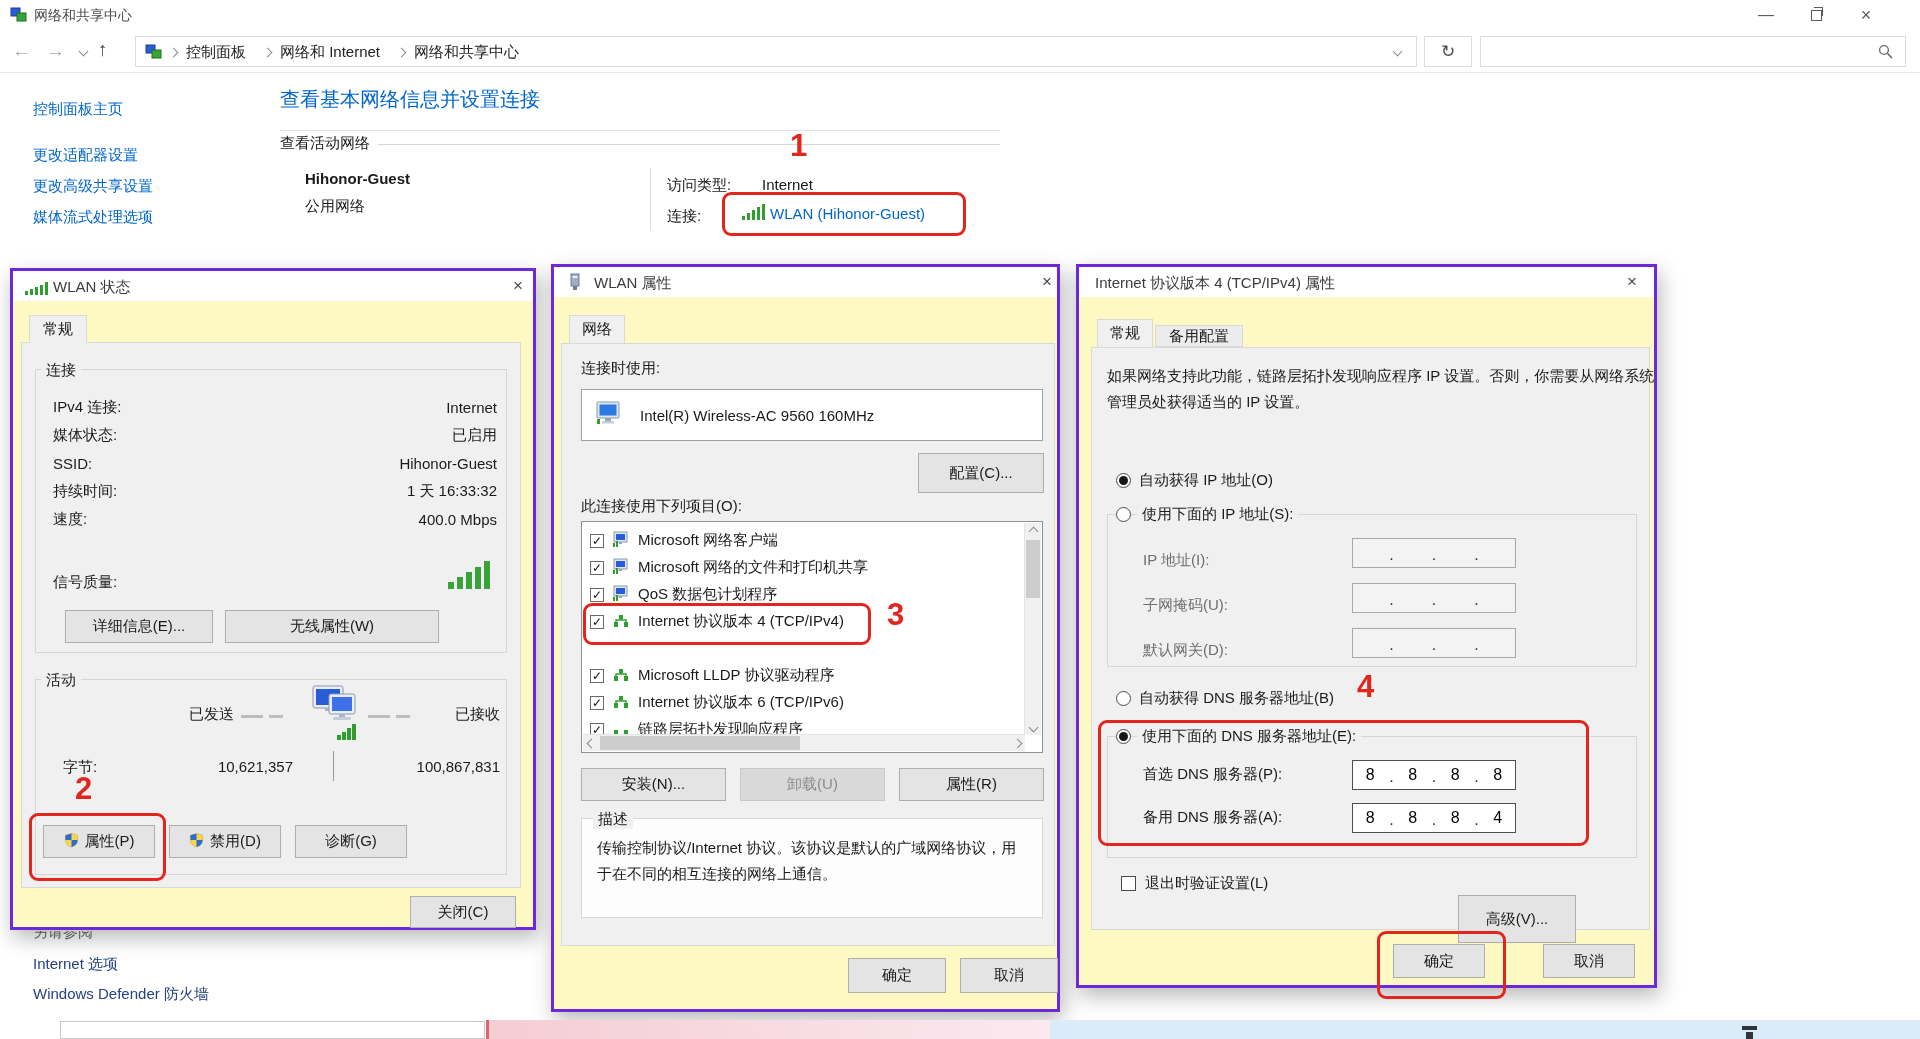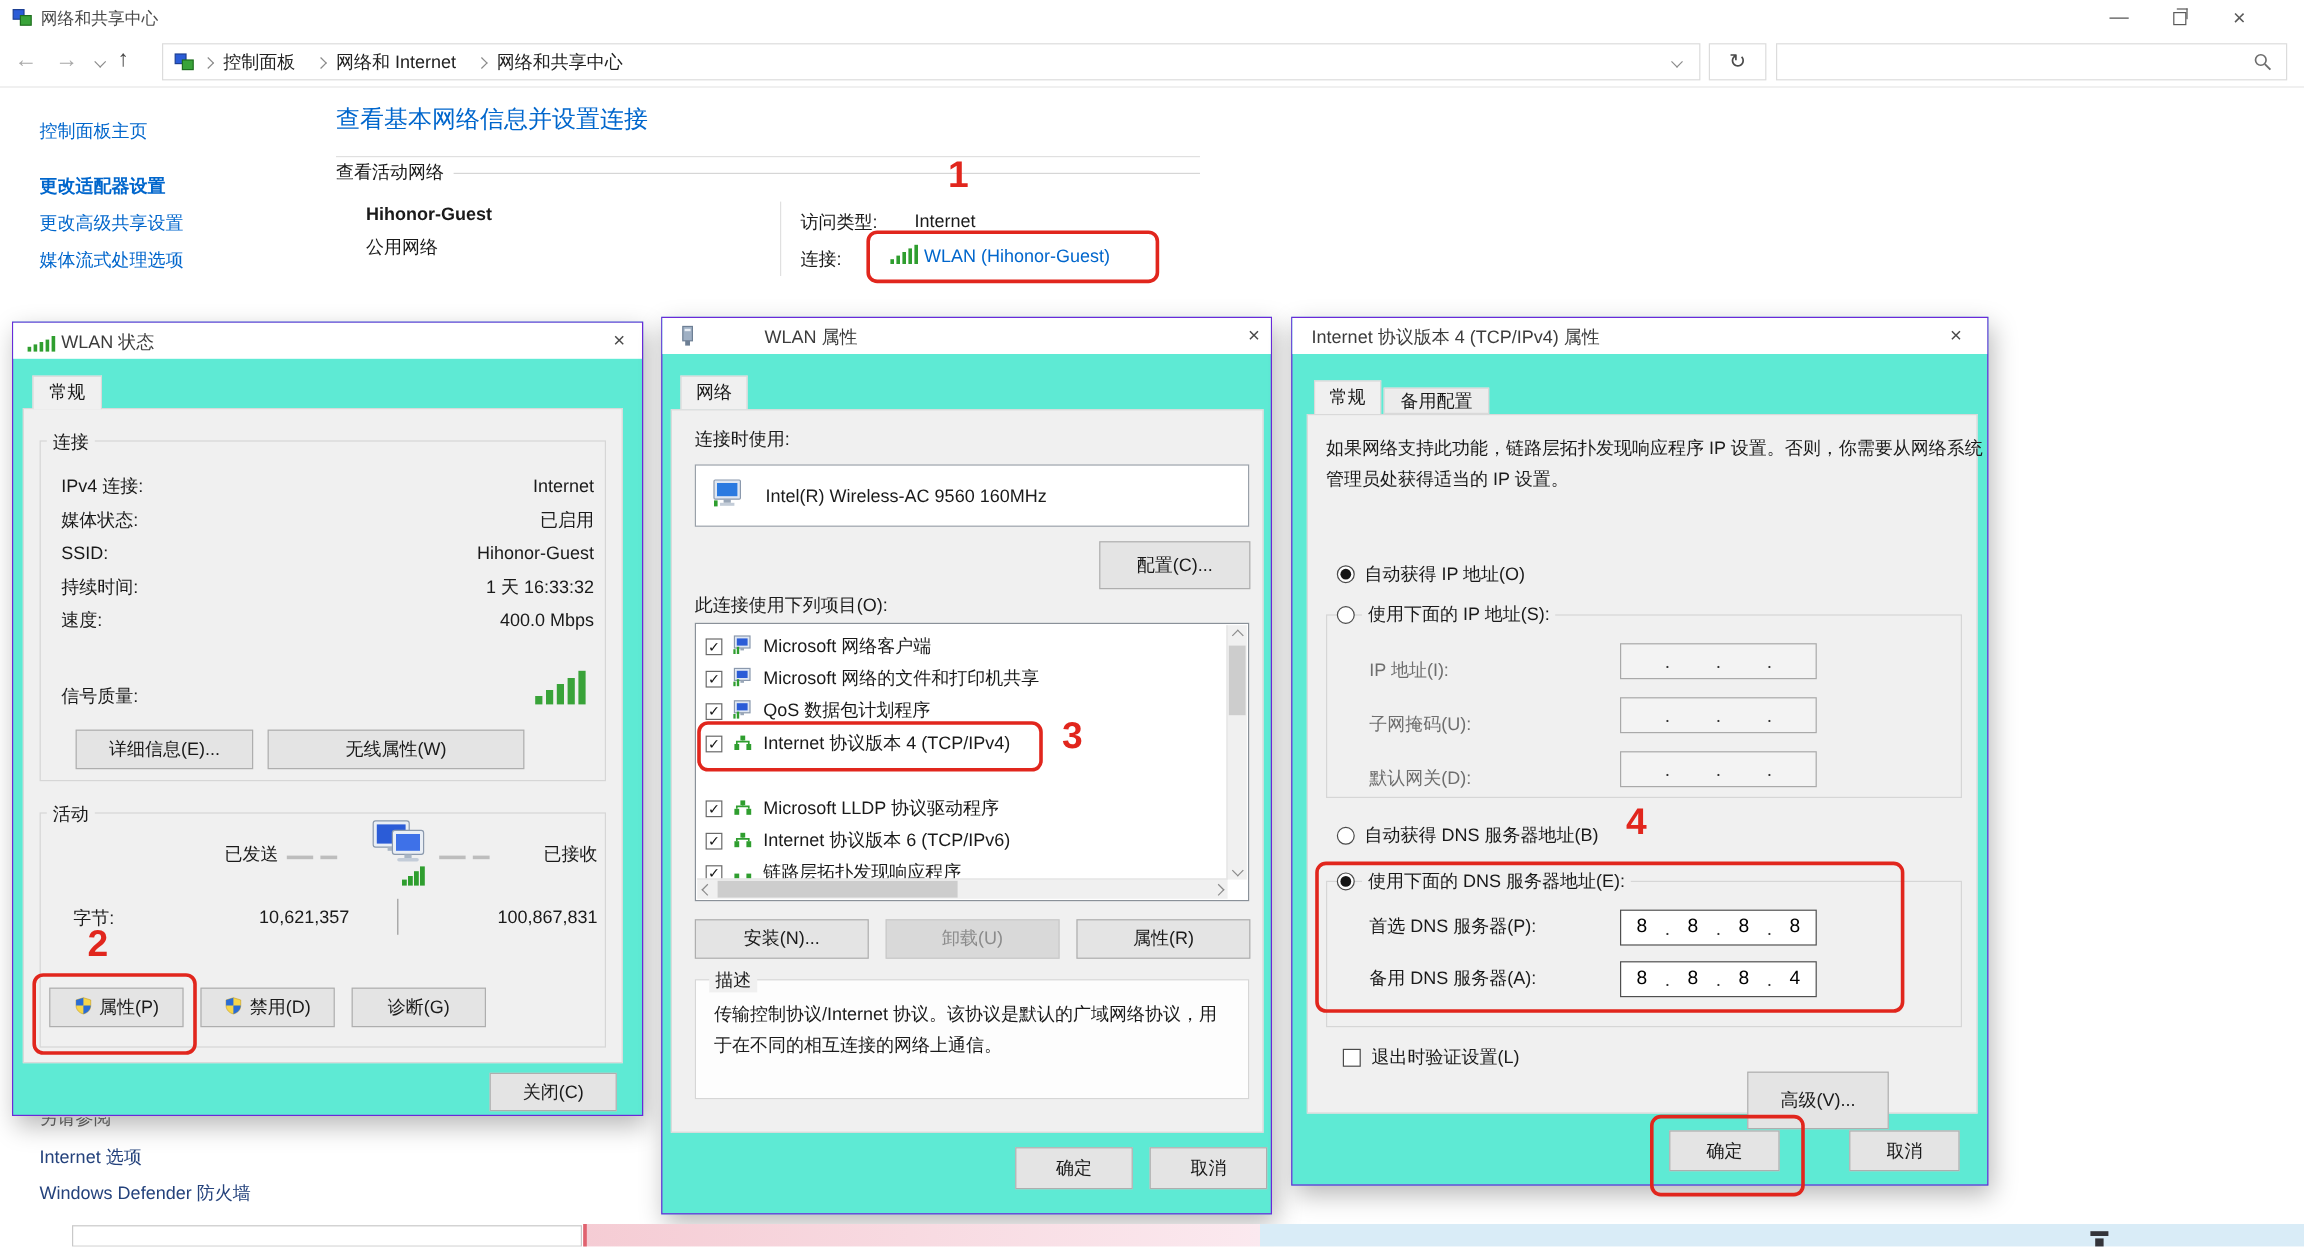--- a/index.html
+++ b/index.html
@@ -17,21 +17,21 @@
   .crumb{font-size:15px;color:#222;}
   .chev{display:inline-block;width:6px;height:6px;border-right:1.5px solid #8a8a8a;border-bottom:1.5px solid #8a8a8a;}
   .cR{transform:rotate(-45deg);} .cD{transform:rotate(45deg);} .cU{transform:rotate(-135deg);} .cL{transform:rotate(135deg);}
   
   .sideitem{position:absolute;left:33px;font-size:15px;color:#0066cc;}
   .hline{position:absolute;height:1px;background:#e0e0e0;}
   .vline{position:absolute;width:1px;background:#e0e0e0;}
   .t15{font-size:15px;}
   .link{color:#0066cc;}
   
-  .dlg{position:absolute;background:#5eead4;border:1px solid #6d28d9;box-shadow:3px 8px 20px rgba(0,0,0,.28);box-sizing:border-box;}
+  .dlg{position:absolute;background:#fef9c3;border:3px solid #6d28d9;box-shadow:3px 8px 20px rgba(0,0,0,.28);box-sizing:border-box;}
   .dtitle{position:absolute;left:0;top:0;right:0;height:30px;background:#fff;}
   .dtext{position:absolute;font-size:15px;color:#3c3c3c;top:7px;}
   .dx{position:absolute;top:5px;font-size:17px;color:#4a4a4a;}
   .tab{position:absolute;background:#f0f0f0;border:1px solid #d9d9d9;border-bottom:none;box-sizing:border-box;display:flex;align-items:center;justify-content:center;font-size:15px;z-index:3;}
   .tab.inactive{background:#ececec;border-bottom:1px solid #d9d9d9;z-index:1;height:22px;}
   .tabpage{position:absolute;background:#f0f0f0;border:1px solid #d9d9d9;box-sizing:border-box;z-index:1;}
   .group{position:absolute;border:1px solid #d6d6d6;box-sizing:border-box;z-index:2;}
   .glabel{position:absolute;background:#f0f0f0;padding:0 5px;font-size:15px;z-index:4;}
   .btn{position:absolute;background:#e4e4e4;border:1px solid #aeaeae;box-sizing:border-box;display:flex;align-items:center;justify-content:center;gap:6px;font-size:15px;color:#1a1a1a;z-index:5;}
   .btn.dis{background:#d9d9d9;border-color:#c9c9c9;color:#8b8b8b;}
@@ -105,21 +105,21 @@
       <span class="abs" style="right:12px;top:7px;">
         <svg width="15" height="15">
             <circle cx="6" cy="6" r="4.4" fill="none" stroke="#6d6d6d" stroke-width="1.4"></circle>
             <line x1="9.4" y1="9.4" x2="14" y2="14" stroke="#6d6d6d" stroke-width="1.6"></line>
           </svg>
       </span>
     </div>
   </div>
 
   <span class="sideitem" style="top:100px;">控制面板主页</span>
-  <span class="sideitem" style="top:146px;font-weight:bold;">更改适配器设置</span>
+  <span class="sideitem" style="top:146px;">更改适配器设置</span>
   <span class="sideitem" style="top:177px;">更改高级共享设置</span>
   <span class="sideitem" style="top:208px;">媒体流式处理选项</span>
 
   <span class="abs" style="left:280px;top:86px;font-size:20px;color:#0066cc;">查看基本网络信息并设置连接</span>
   <div class="hline" style="left:280px;top:130px;width:720px;"></div>
   <span class="abs t15" style="left:280px;top:134px;">查看活动网络</span>
   <div class="hline" style="left:378px;top:144px;width:622px;background:#d6d6d6;"></div>
   <span class="abs" style="left:305px;top:170px;font-size:15px;font-weight:bold;">Hihonor-Guest</span>
   <span class="abs t15" style="left:305px;top:197px;">公用网络</span>
   <div class="vline" style="left:650px;top:168px;height:62px;"></div>
@@ -253,21 +253,21 @@
 
   <div class="dlg" style="left:551px;top:264px;width:509px;height:748px;">
     <div class="dtitle"></div>
     <span class="abs" style="left:14px;top:6px;z-index:2;">
       <svg width="14" height="18">
           <rect x="3" y="1" width="8" height="12" fill="#9fb0c4" stroke="#6d7f94"></rect>
           <rect x="4.5" y="3" width="5" height="2" fill="#e8eef5"></rect>
           <rect x="5" y="13" width="4" height="4" fill="#6d7f94"></rect>
         </svg>
     </span>
-    <span class="dtext" style="left:40px;margin-left:45px;">WLAN 属性</span>
+    <span class="dtext" style="left:40px;">WLAN 属性</span>
     <span class="dx" style="left:488px;">×</span>
     <div class="tabpage" style="left:7px;top:76px;width:494px;height:603px;"></div>
     <div class="tab" style="left:15px;top:48px;width:56px;height:28px;">
         <span>网络</span>
       </div>
 
     <span class="abs t15" style="left:27px;top:92px;z-index:3;">连接时使用:</span>
     <div class="abs" style="left:27px;top:122px;width:462px;height:52px;background:#fff;border:1px solid #9aa1a9;box-sizing:border-box;display:flex;align-items:center;gap:18px;padding-left:14px;z-index:3;">
       <span><svg width="26" height="24">
             <rect x="1" y="1" width="22" height="16" rx="1" fill="#dfe7f2" stroke="#8b99ad"></rect>

